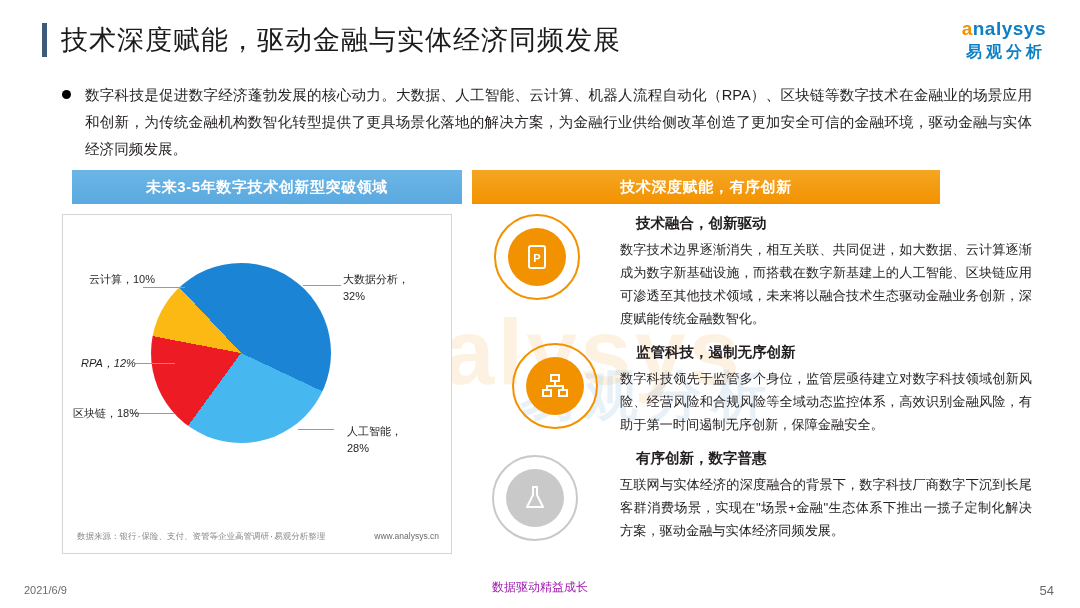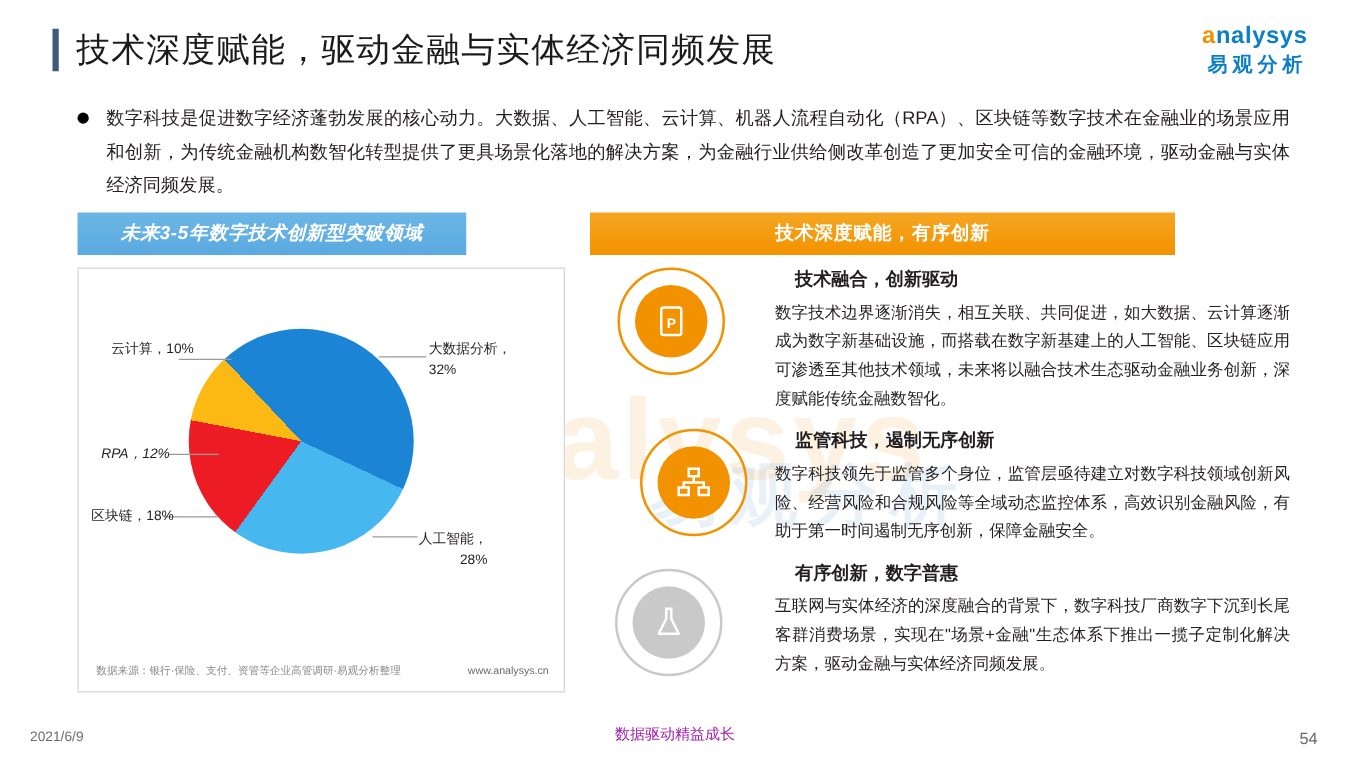--- a/index.html
+++ b/index.html
@@ -43,23 +43,22 @@
     font-size: 14.6px; line-height: 27px; color: #231f20; text-align: justify;
   }
 
   
   .hdr {
     position: absolute; height: 34px; line-height: 34px;
     text-align: center; color: #fff; font-size: 15px; font-weight: 700;
     letter-spacing: .6px;
   }
   .hdr-left {
-    left: 62px; top: 170px; width: 311px;
+    left: 72px; top: 170px; width: 390px;
     background: linear-gradient(180deg,#6cb6e6 0%,#5aa9e0 100%);
-    font-style: italic;
   }
   .hdr-right {
     left: 472px; top: 170px; width: 468px;
     background: linear-gradient(180deg,#f5a623 0%,#f39200 100%);
   }
 
   
   .chart-panel {
     position: absolute; left: 62px; top: 214px; width: 390px; height: 340px;
     border: 1px solid #d6d6d6; background: #fff;
@@ -71,37 +70,37 @@
     background: conic-gradient(
       #1c84d4 0deg 115.2deg,
       #47b7ef 115.2deg 216deg,
       #ed1c24 216deg 280.8deg,
       #fcb913 280.8deg 316.8deg,
       #1c84d4 316.8deg 360deg
     );
   }
   .lbl { position: absolute; font-size: 11px; color: #231f20; line-height: 17px; }
   .lbl-bigdata { left: 280px; top: 56px; }
-  .lbl-ai      { left: 272px; top: 208px; text-align: right; }
+  .lbl-ai      { left: 284px; top: 208px; }
   .lbl-block   { left: 10px;  top: 190px; }
   .lbl-rpa     { left: 18px;  top: 140px; font-style: italic; }
   .lbl-cloud   { left: 26px;  top: 56px;  }
   .leader { position: absolute; background: #9a9a9a; height: 1px; }
   .l1 { left: 240px; top: 70px; width: 38px; }
   .l2 { left: 235px; top: 214px; width: 36px; }
   .l3 { left: 68px;  top: 198px; width: 44px; }
   .l4 { left: 72px;  top: 148px; width: 40px; }
   .l5 { left: 80px;  top: 72px;  width: 42px; }
 
   .chart-footer {
     position: absolute; left: 0; bottom: 10px; width: 390px;
     display: flex; justify-content: space-between; padding: 0 14px;
     font-size: 8.5px; color: #6b6b6b;
   }
-  .chart-src { color: #8a8a8a; }
+  .chart-src { color: #8a8a8a; font-family: Liberation Mono, monospace; }
   .chart-url { color: #6b6b6b; }
 
   
   .right-col { position: absolute; left: 472px; top: 214px; width: 560px; }
   .block { position: relative; margin-bottom: 13px; padding-left: 148px; }
   .block-title {
     font-size: 14.5px; font-weight: 700; color: #231f20; margin-bottom: 5px; margin-left: 16px;
   }
   .block-body {
     font-size: 13.2px; line-height: 23px; color: #231f20; text-align: justify;

